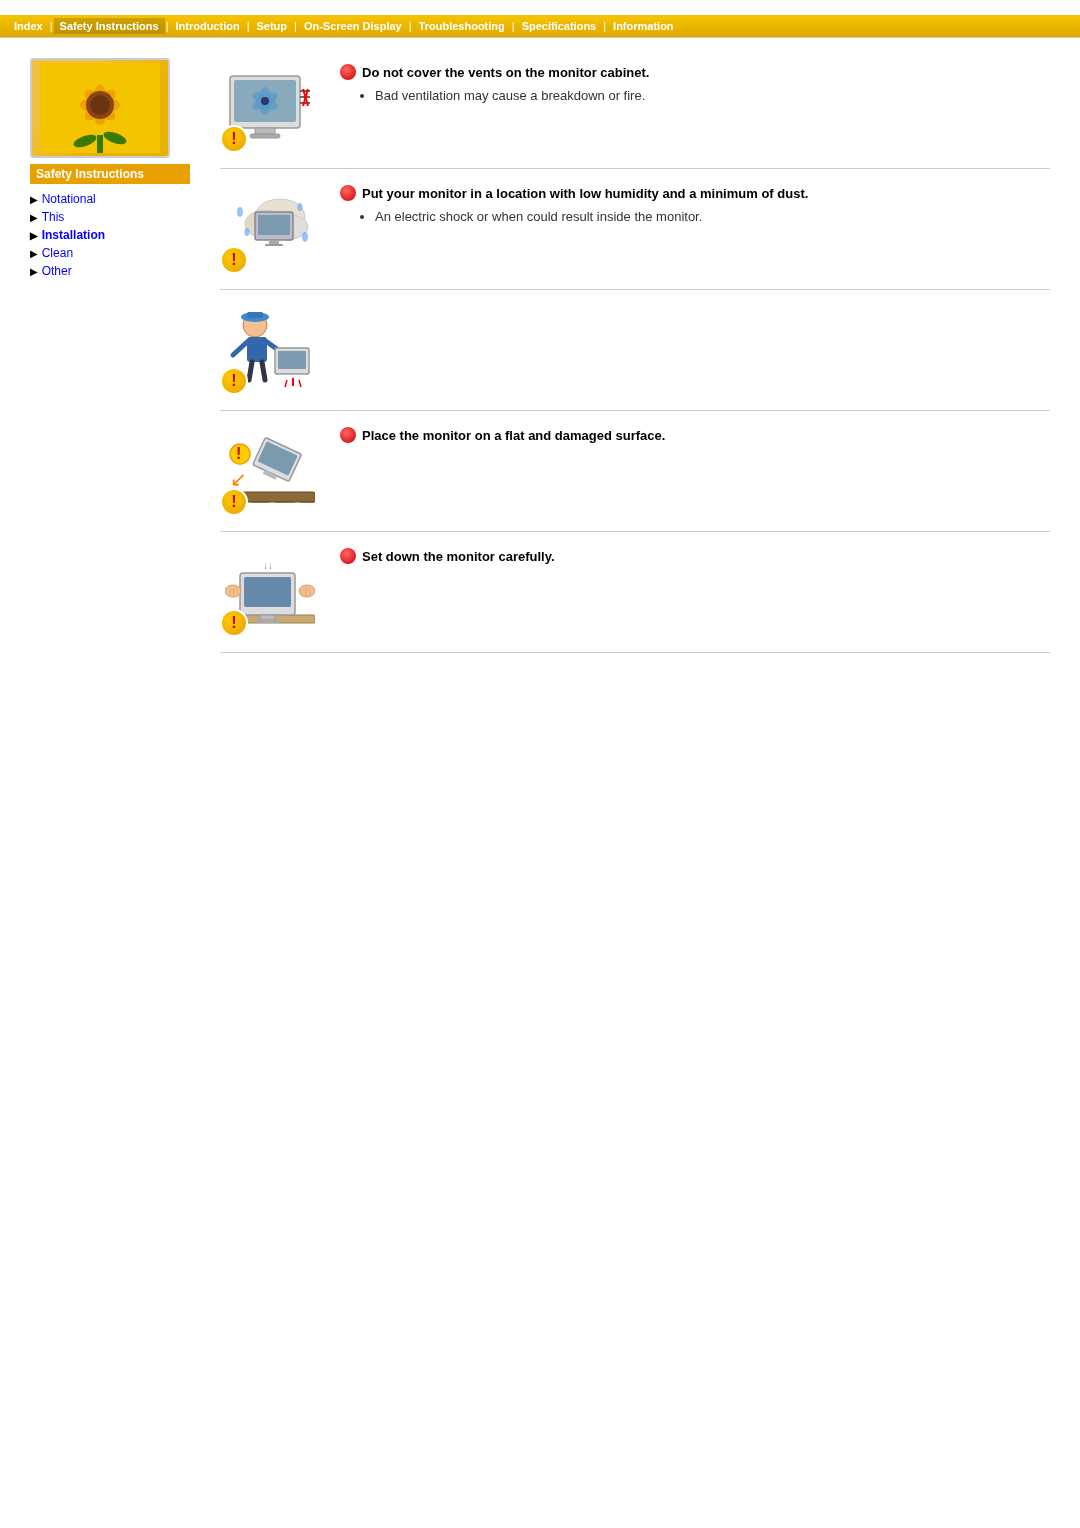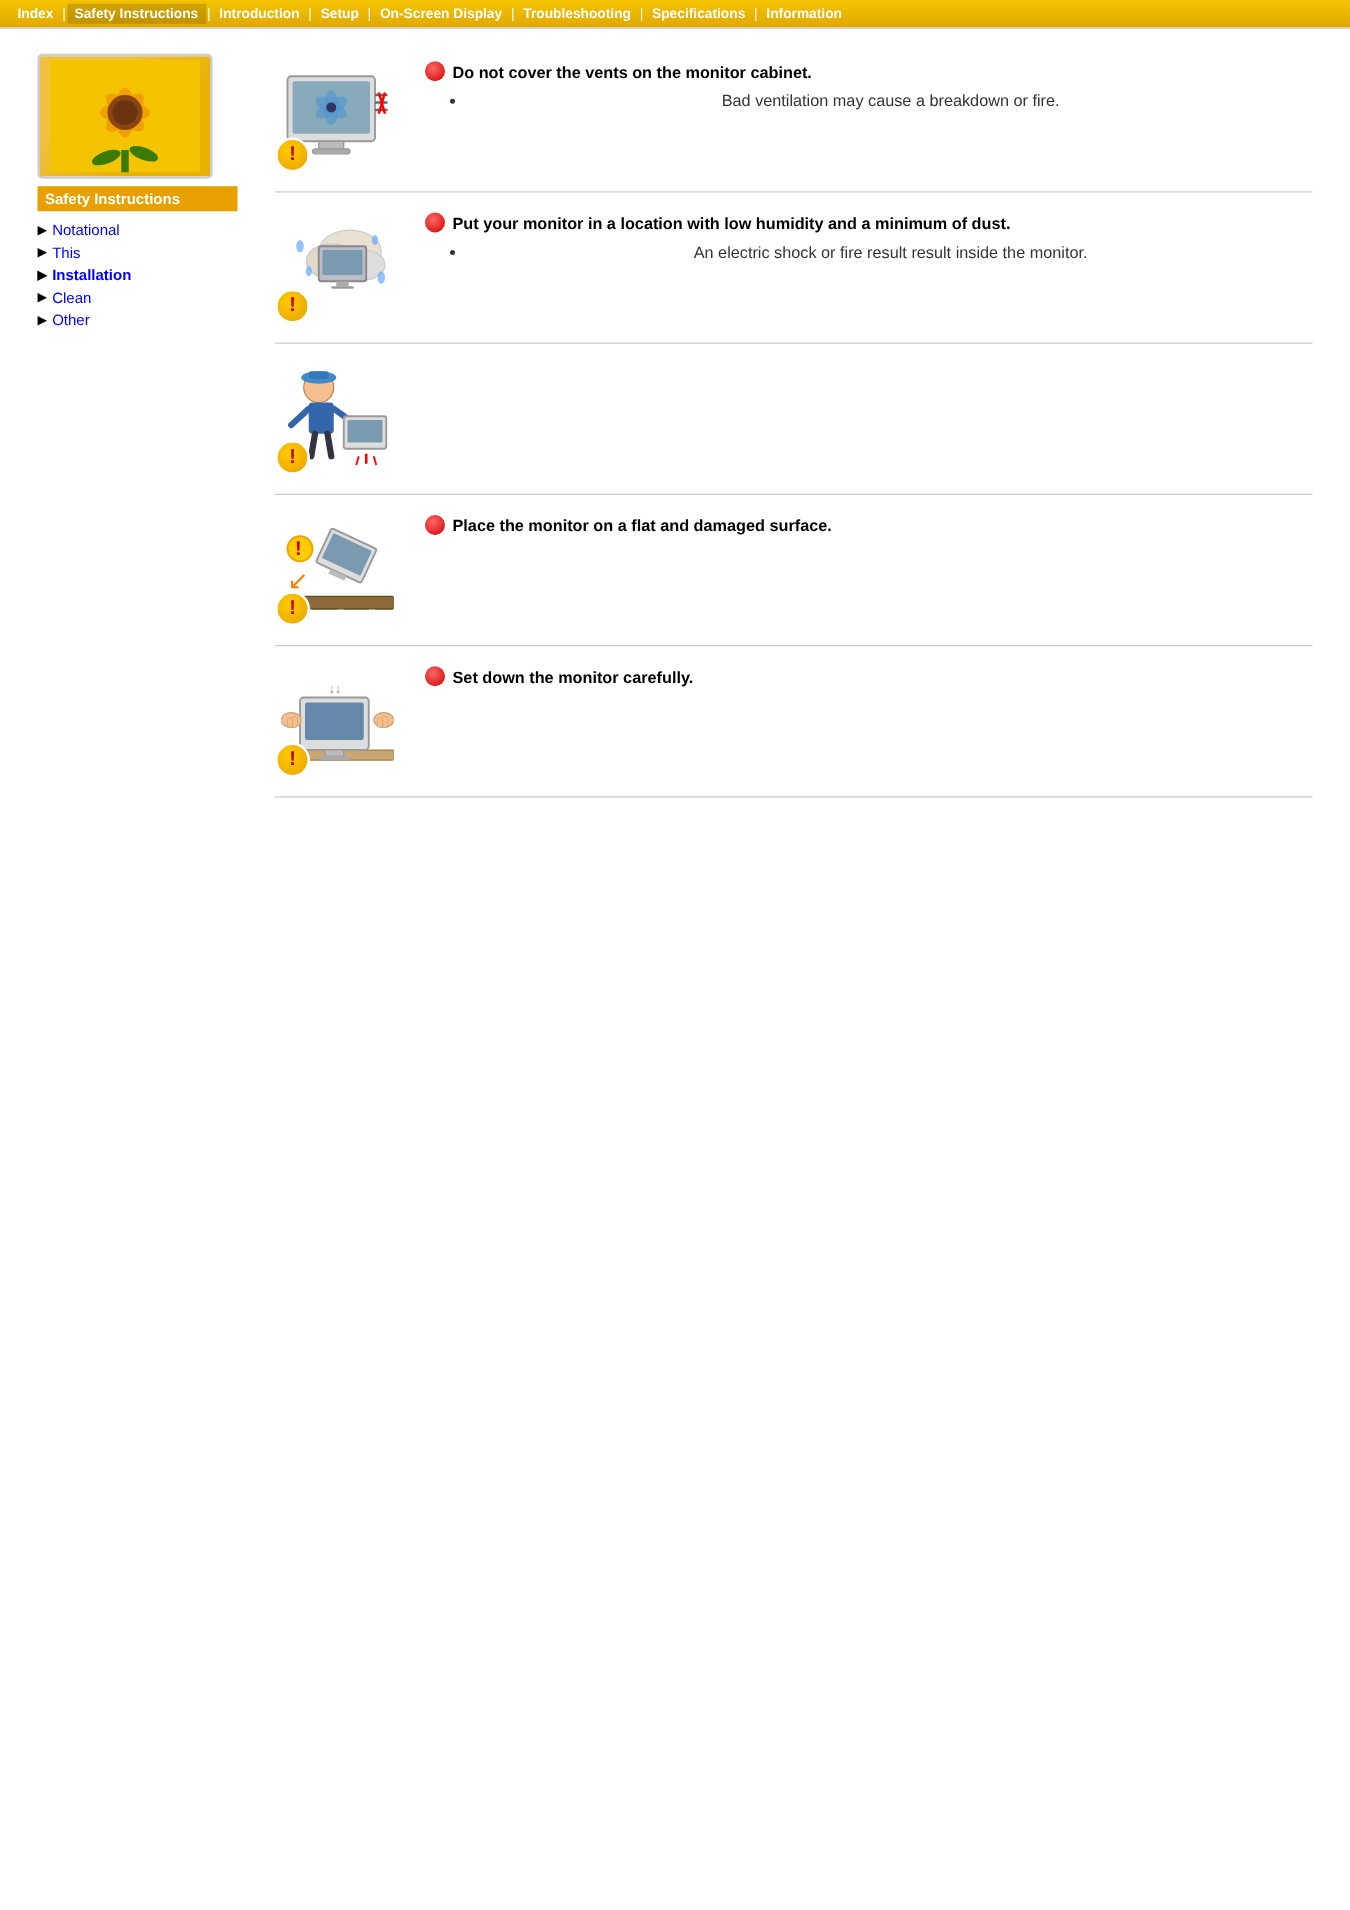--- a/index.html
+++ b/index.html
@@ -14,20 +14,21 @@
 
     
     .nav-bar {
       background: linear-gradient(to bottom, #f5c400, #e0a800);
       display: flex;
       align-items: center;
       padding: 3px 8px;
       gap: 0;
       border-bottom: 1px solid #ccc;
       font-size: 12px;
+      margin-top: 15px;
     }
     .nav-item {
       color: #fff;
       text-decoration: none;
       padding: 2px 6px;
       font-weight: bold;
       font-size: 11px;
       cursor: pointer;
       white-space: nowrap;
     }
@@ -141,21 +142,20 @@
       margin-top: 1px;
     }
     .item-bullet {
       font-size: 13px;
       color: #333;
       padding-left: 20px;
     }
     .item-bullet li {
       list-style-type: disc;
       margin-left: 15px;
-      text-align: center;
     }
 
     
     .illus-container {
       position: relative;
       width: 100px;
       height: 90px;
     }
     .exclamation-badge {
       position: absolute;
@@ -304,21 +304,21 @@
           <ellipse cx="80" cy="45" rx="3" ry="5" fill="#6af" opacity="0.7"></ellipse>
         </svg>
         <div class="exclamation-badge">!</div>
       </div>
       <div class="item-text">
         <div class="item-heading">
           <div class="red-circle"></div>
           <span>Put your monitor in a location with low humidity and a minimum of dust.</span>
         </div>
         <ul class="item-bullet">
-          <li>An electric shock or fire result result inside the monitor.</li>
+          <li>An electric shock or when could result inside the monitor.</li>
         </ul>
       </div>
     </div>
 
     <div class="instruction-item">
       <div class="item-image illus-container">
         <svg width="90" height="80" viewBox="0 0 90 80" xmlns="http://www.w3.org/2000/svg">
 
           <circle cx="30" cy="15" r="12" fill="#f5c090" stroke="#c08050" stroke-width="1"></circle>
 

